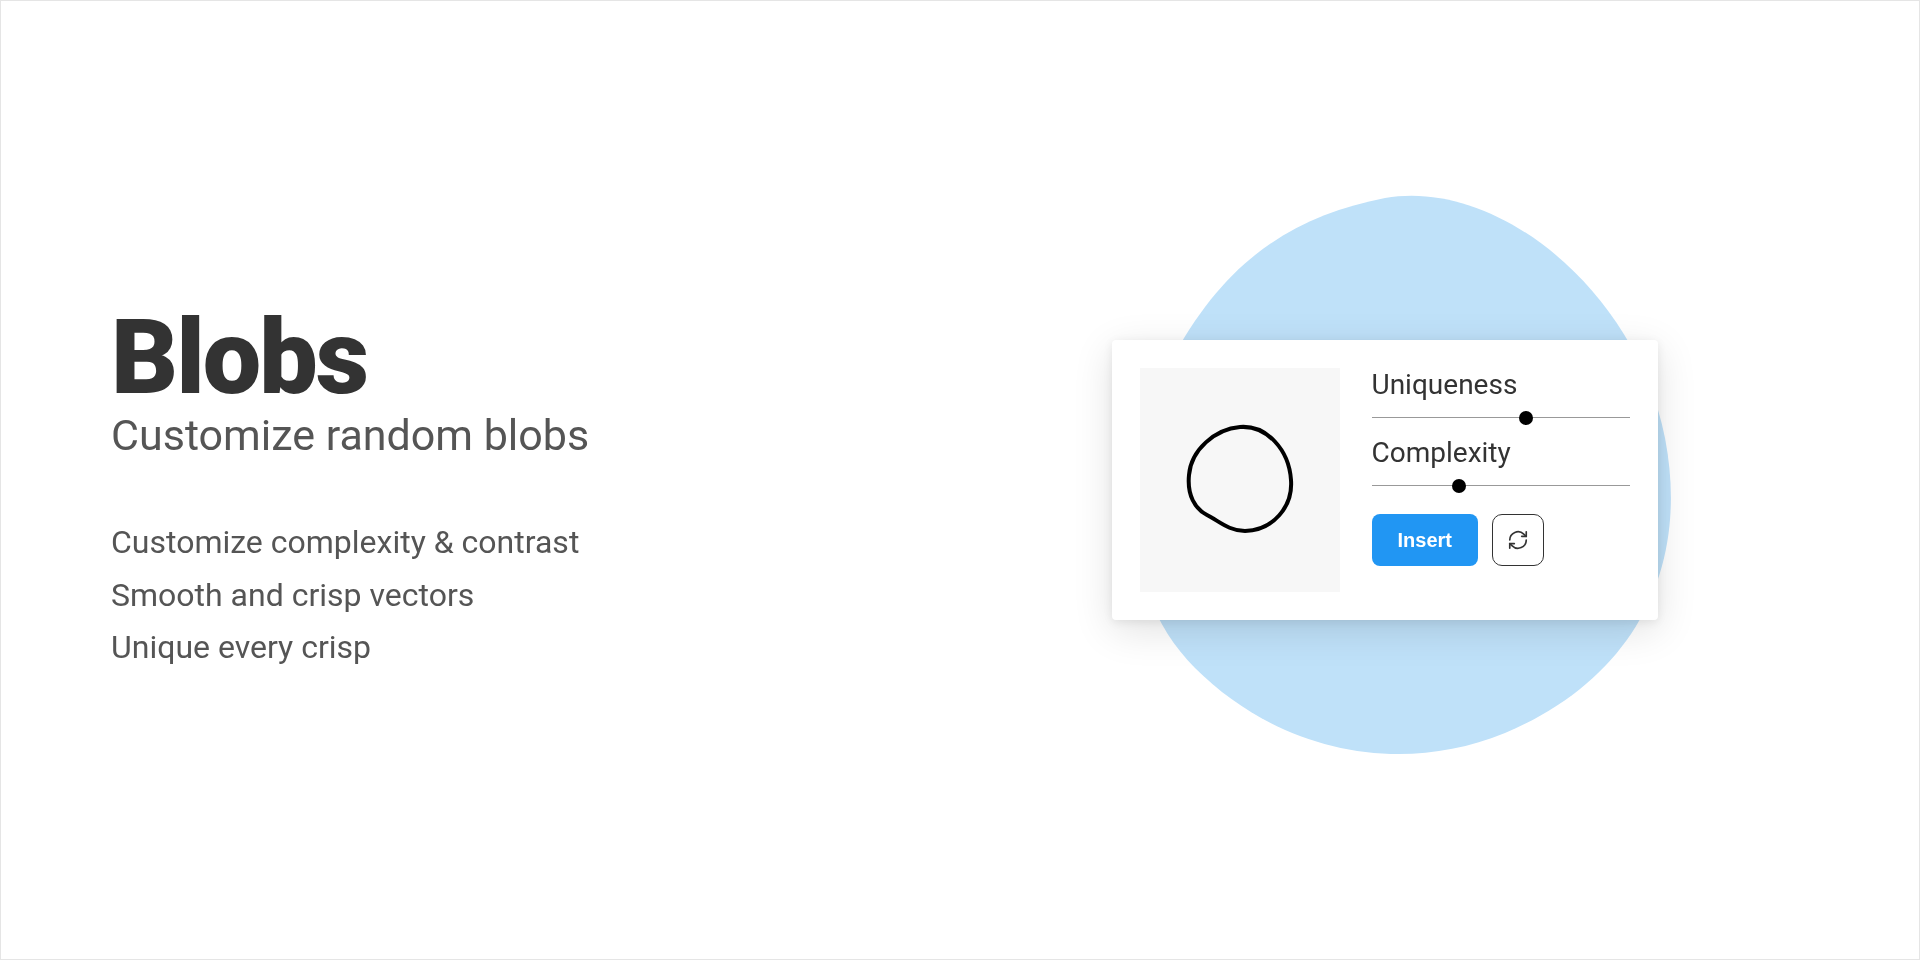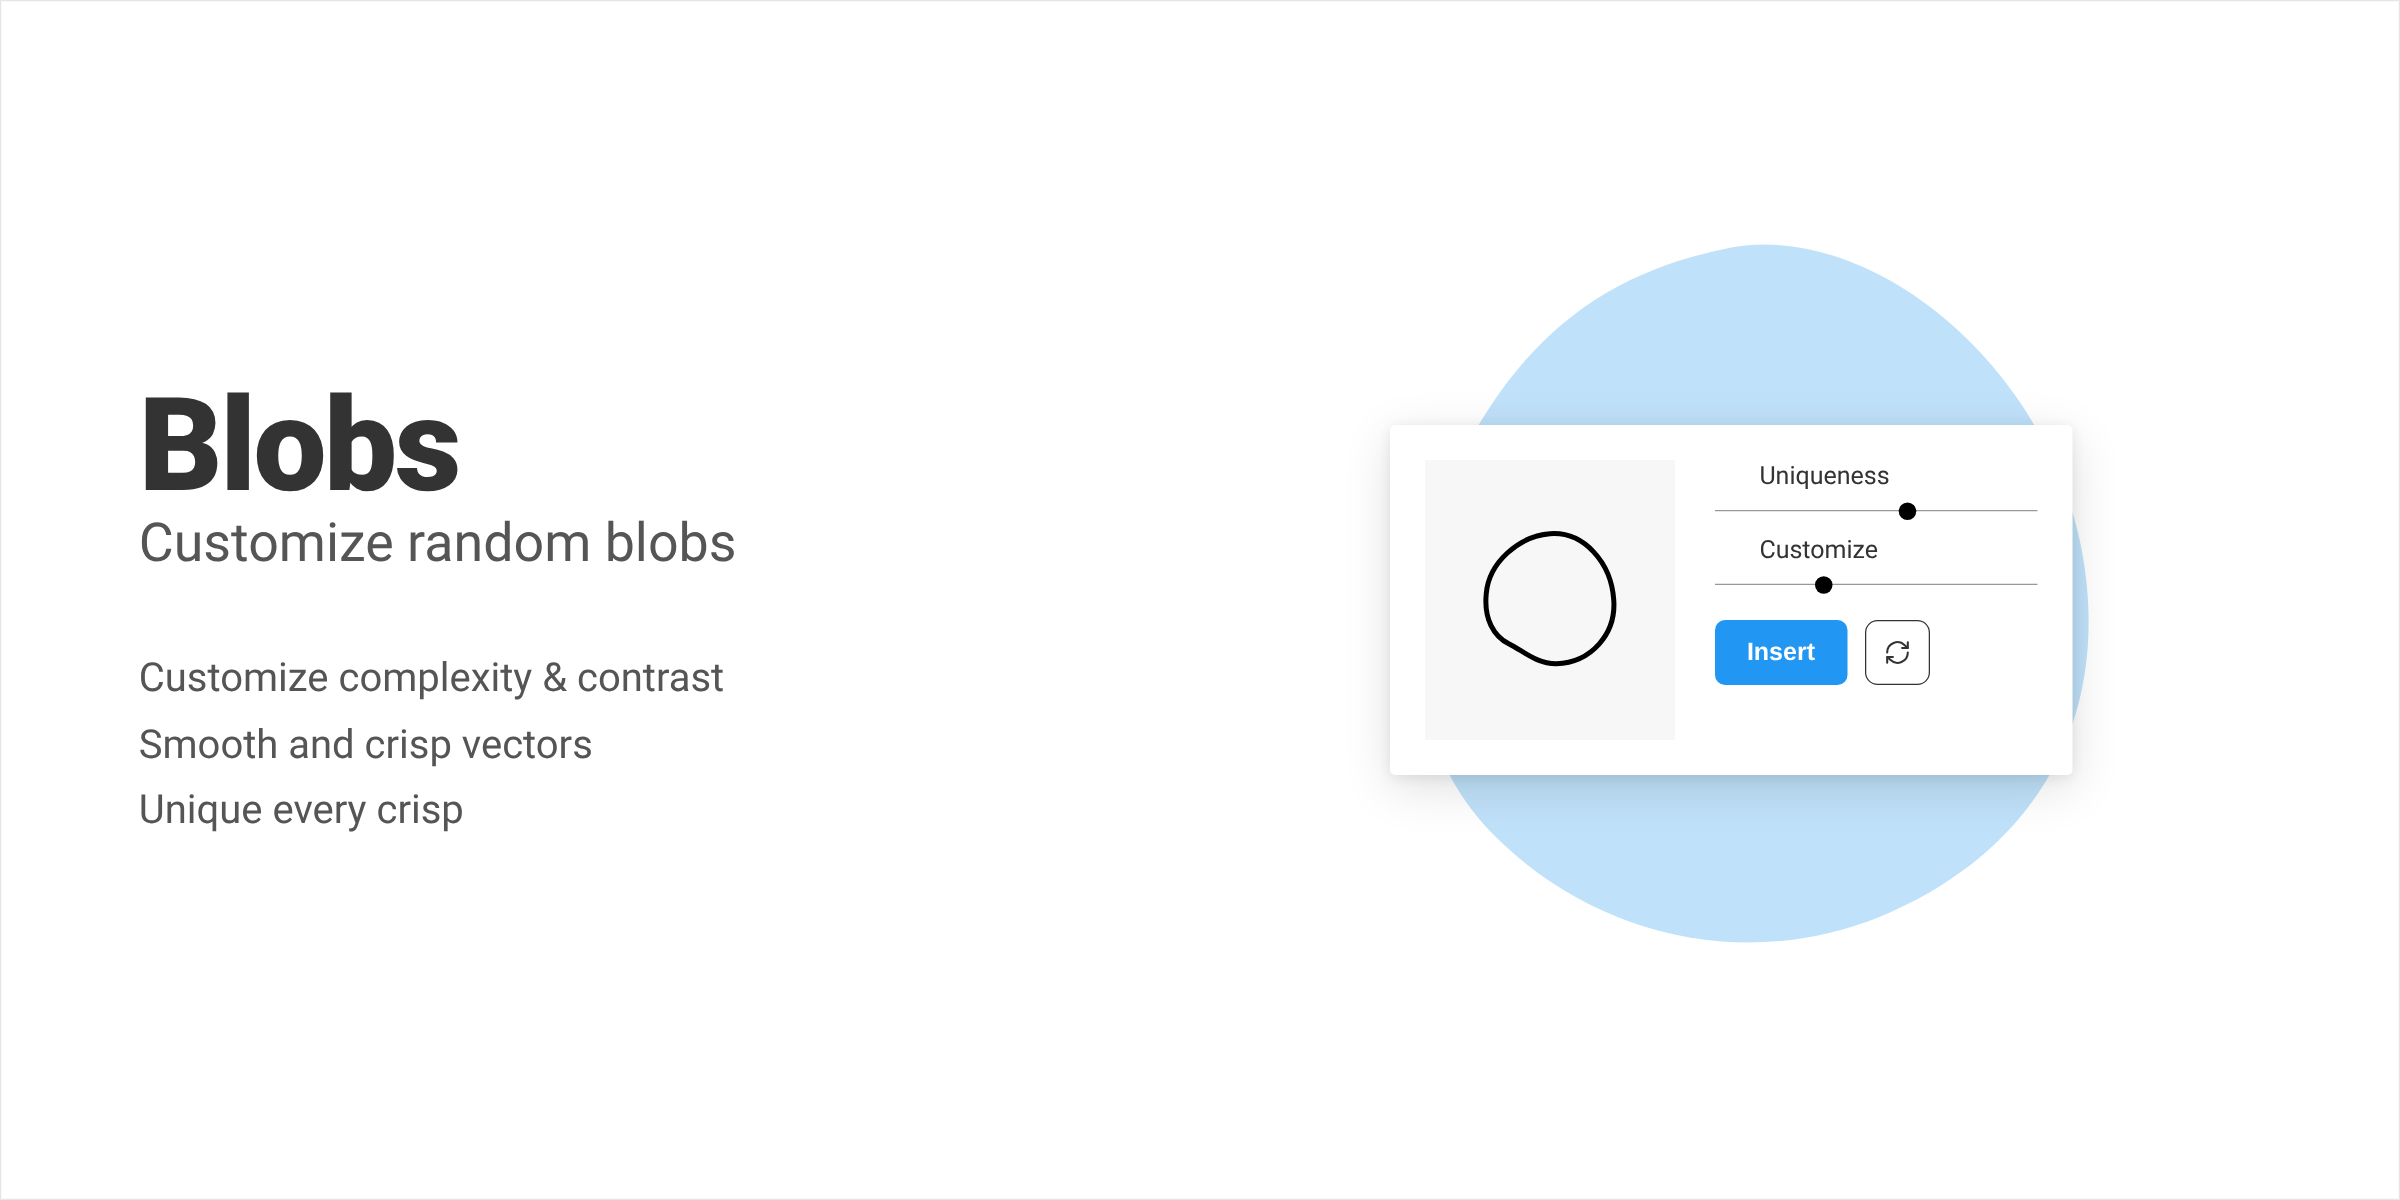--- a/index.html
+++ b/index.html
@@ -86,25 +86,24 @@
     }
     .controls {
       flex: 1;
       display: flex;
       flex-direction: column;
     }
     .slider-group {
       margin-bottom: 18px;
     }
     .slider-label {
-      font-size: 20px;
+      font-size: 28px;
       color: #333333;
       margin-bottom: 16px;
       display: block;
-      margin-left: 36px;
     }
     .slider-track {
       position: relative;
       width: 100%;
       height: 1px;
       background: #999999;
     }
     .slider-thumb {
       position: absolute;
       top: 50%;
@@ -169,21 +168,21 @@
 
       <div class="controls">
         <div class="slider-group">
           <span class="slider-label">Uniqueness</span>
           <div class="slider-track">
             <div class="slider-thumb" style="left:60%"></div>
           </div>
         </div>
 
         <div class="slider-group">
-          <span class="slider-label">Customize</span>
+          <span class="slider-label">Complexity</span>
           <div class="slider-track">
             <div class="slider-thumb" style="left:34%"></div>
           </div>
         </div>
 
         <div class="button-row">
           <button class="btn-insert">Insert</button>
           <button class="btn-refresh">
             <svg width="22" height="22" viewBox="0 0 24 24" fill="none" stroke="#333333" stroke-width="1.8" stroke-linecap="round" stroke-linejoin="round">
               <path d="M3 12a9 9 0 0 1 15.3-6.4L21 8"></path>

